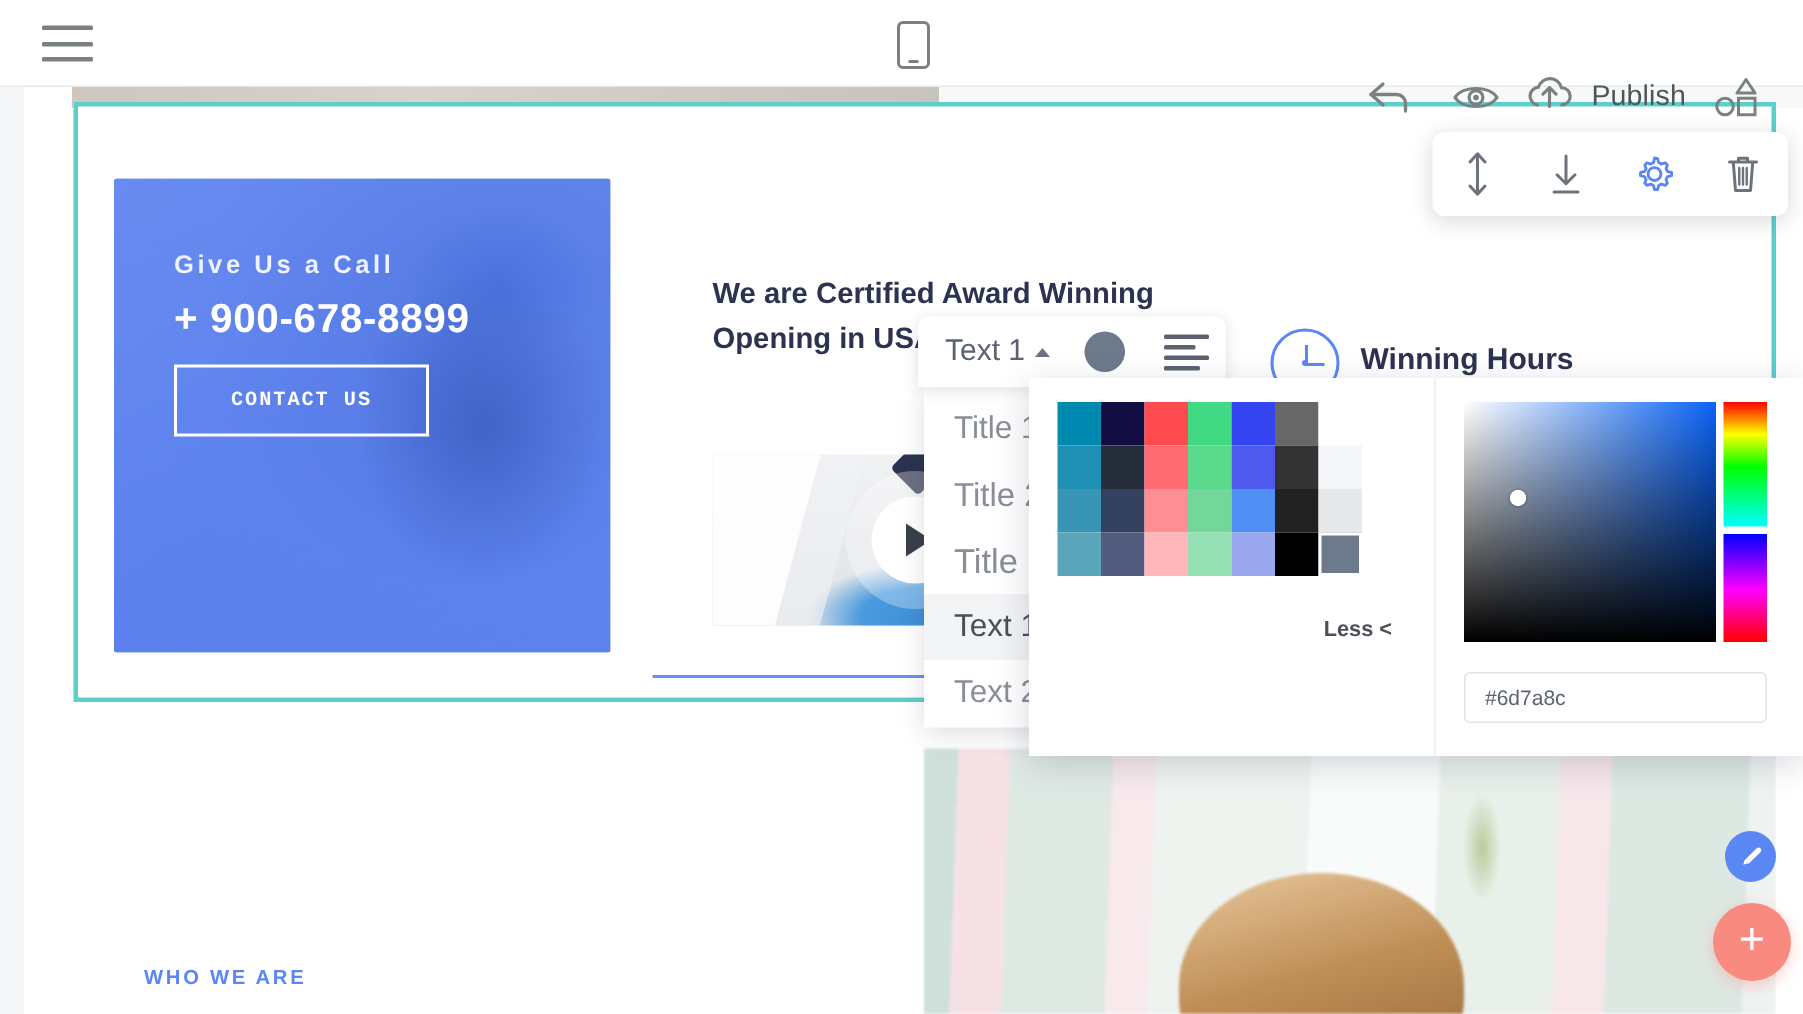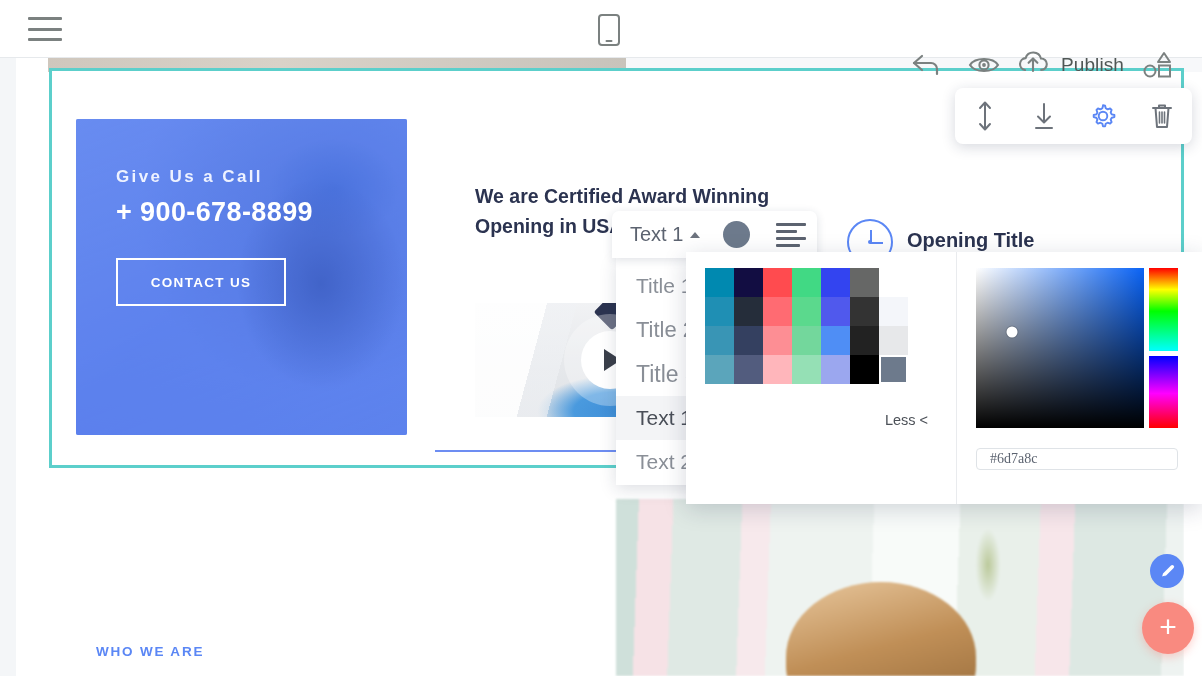--- a/index.html
+++ b/index.html
@@ -62,23 +62,23 @@
       radial-gradient(ellipse 90px 70px at 78% 22%, rgba(40,90,190,.6), rgba(0,0,0,0) 72%),
       linear-gradient(160deg, rgba(140,170,240,.45), rgba(60,95,205,.25));
     filter: blur(.3px);
   }
   .promo-tint{ position:absolute; inset:0; background:rgba(90,125,240,.55); }
   .promo-inner{ position:absolute; inset:0; padding:48px 0 0 40px; }
   .promo-kicker{ color:#eef2ff; font-size:17px; font-weight:700; letter-spacing:2.4px; }
   .promo-phone{ color:#ffffff; font-size:27px; font-weight:700; letter-spacing:.4px; margin-top:10px; }
   .promo-text{ color:#f2f5ff; font-size:15.5px; line-height:24px; margin-top:34px; width:242px; }
   .promo-btn{
-    margin-top:30px; width:170px; height:48px; border:2px solid #ffffff;
+    margin-top:15px; width:170px; height:48px; border:2px solid #ffffff;
     display:flex; align-items:center; justify-content:center;
-    color:#ffffff; font-size:13.5px; font-weight:700; letter-spacing:1.3px; cursor:pointer;
+    color:#ffffff; font-size:13.5px; font-weight:700; letter-spacing:1.3px; cursor:pointer;font-family:Liberation Mono, monospace;
   }
 
   
   .content-card{
     position:absolute; top:48px; left:383px; width:430px; height:333px;
     background:#ffffff; border-bottom:2px solid #6d8df2;
   }
   .cc-head{ position:absolute; top:62px; left:40px; width:330px;
     font-size:19.5px; line-height:30px; color:#2b3350; font-weight:700; }
   .cc-video{
@@ -171,21 +171,21 @@
   }
   .sm-item{ height:44px; display:flex; align-items:center; padding-left:20px; color:#8a8f97; cursor:pointer; }
   .sm-item.sel{ background:#f3f4f6; color:#4a4f58; }
 
   
   .color-panel{
     position:absolute; top:252px; left:686px; width:516px; height:252px;
     background:#ffffff; box-shadow:0 5px 22px rgba(30,40,70,.18); z-index:75;
     display:flex;
   }
-  .cp-left{ width:270px; position:relative; padding:16px 0 0 19px; }
+  .cp-left{ width:270px; position:relative; padding:16px 0 0 19px;font-weight:bold; }
   .swatch-grid{ display:grid; grid-template-columns:repeat(7,29px); grid-auto-rows:29px; }
   .swatch{ width:29px;height:29px; cursor:pointer; }
   .swatch.sel{ outline:2px solid #ffffff; outline-offset:-2px; box-shadow:0 0 0 1px #c7ccd3 inset; }
   .less-link{ position:absolute; right:28px; bottom:76px; font-size:14.5px; color:#4c5158; cursor:pointer; }
   .cp-divider{ width:1px; background:#e9ebee; margin:0; }
 
   .cp-right{ width:245px; position:relative; padding:16px 0 0 19px; }
   .sv-box{ position:relative; width:168px; height:160px;
     background:
       linear-gradient(to top, #000 0%, rgba(0,0,0,0) 100%),
@@ -194,23 +194,23 @@
     cursor:crosshair;
   }
   .sv-dot{ position:absolute; left:36px; top:64px; width:11px;height:11px;border-radius:50%;
      background:#ffffff; box-shadow:0 0 0 1px rgba(0,0,0,.15); transform:translate(-50%,-50%); }
   .hue-strip{ position:absolute; left:192px; top:16px; width:29px; height:160px; cursor:pointer; }
   .hue-a{ position:absolute; top:0; left:0; width:29px; height:83px;
      background:linear-gradient(to bottom,#ff0000,#ffff00 26%,#00ff00 52%,#00ffff 100%); }
   .hue-b{ position:absolute; top:88px; left:0; width:29px; height:72px;
      background:linear-gradient(to bottom,#0000ff,#ff00ff 52%,#ff0000 100%); }
   .hex-input{
-    position:absolute; left:19px; top:196px; width:202px; height:22px;
+    position:absolute; left:19px; top:196px; width:202px; height:34px;
     border:1px solid #dfe3e7; border-radius:4px; background:#fff;
-    font-family:Liberation Serif, serif; font-size:14px; color:#5c6370;
+    font-family:Liberation Sans, sans-serif; font-size:14px; color:#5c6370;
     padding-left:13px; outline:none;
   }
 
   
   .fab-pen{
     position:absolute; top:554px; left:1150px; width:34px;height:34px;border-radius:50%;
     background:#5b87f5; display:flex;align-items:center;justify-content:center; cursor:pointer; z-index:80;
   }
   .fab-add{
     position:absolute; top:602px; left:1142px; width:52px;height:52px;border-radius:50%;
@@ -297,21 +297,21 @@
           <div class="play-btn">
             <div class="play-tri"></div>
           </div>
         </div>
       </div>
 
       <div class="hours-wrap">
         <div class="clock">
             <i></i>
           </div>
-        <div class="hours-title">Opening Title</div>
+        <div class="hours-title">Winning Hours</div>
         <div class="hours-row">
           <span>day - Friday</span>
           <span>7.00am-8.00pm</span>
         </div>
       </div>
 
     </div>
 
     <div class="who-kicker">WHO WE ARE</div>
 

